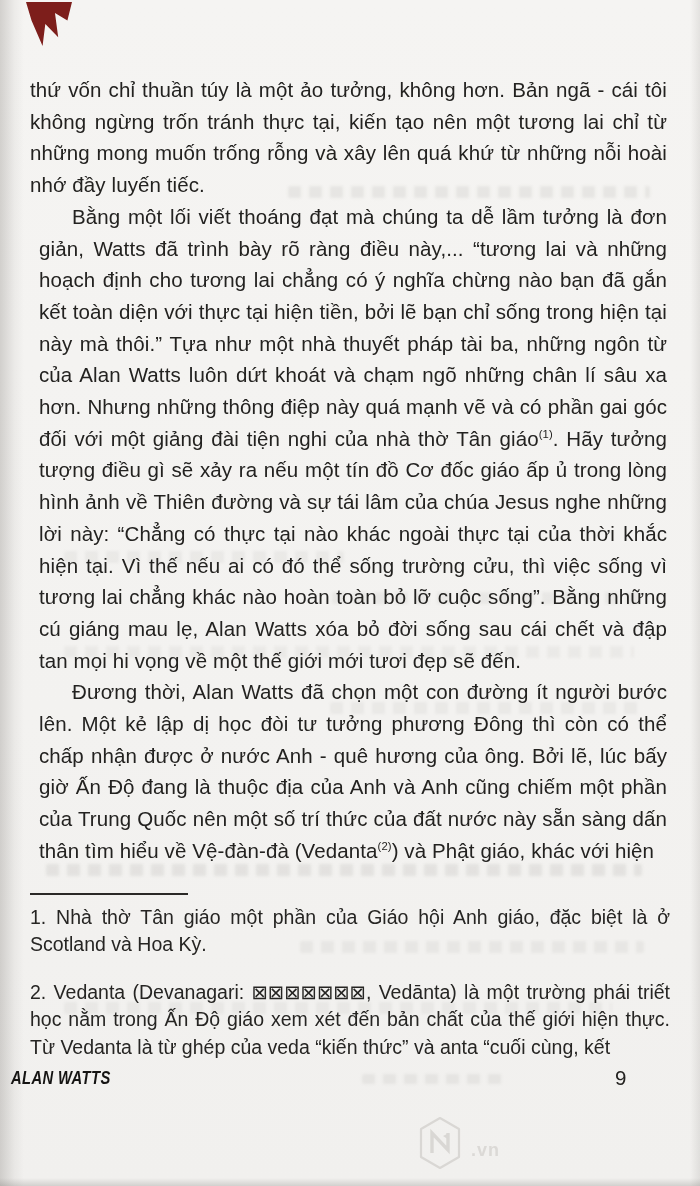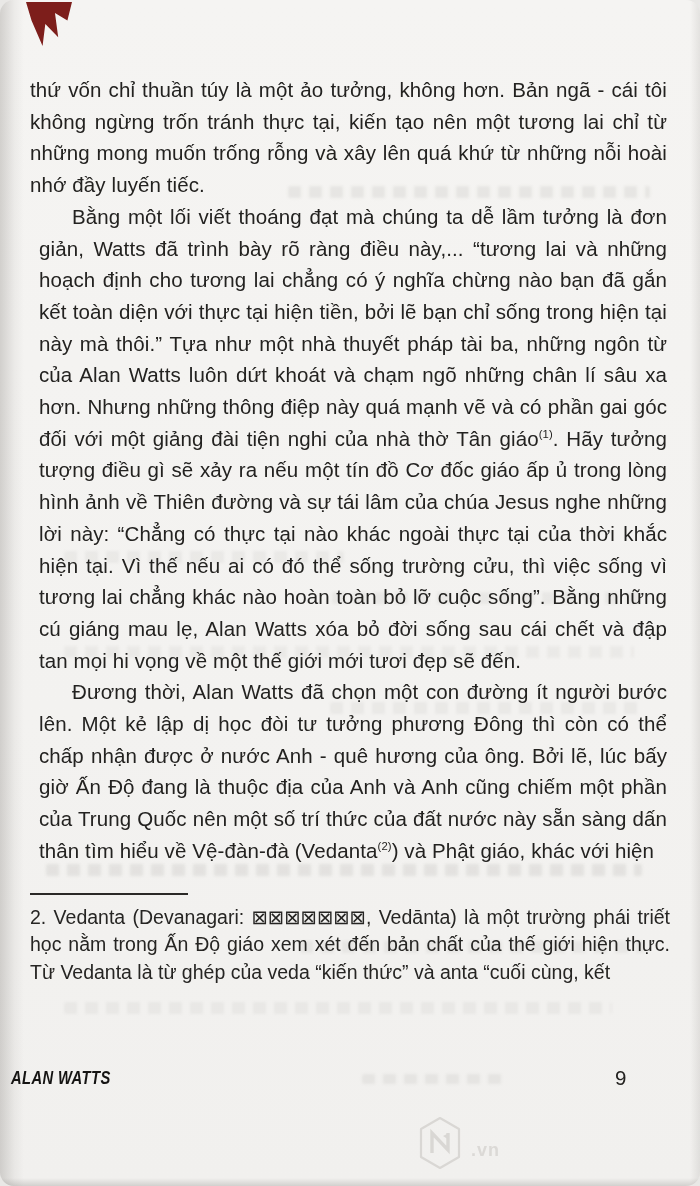--- a/index.html
+++ b/index.html
@@ -4,21 +4,20 @@
 <style>
   html, body { margin: 0; padding: 0; background: #e9e8e6; }
   .page {
     position: relative;
     width: 700px;
     height: 1186px;
     background: linear-gradient(180deg, #f5f4f2 0%, #f3f2f0 60%, #f1f0ee 100%);
     font-family: "Liberation Sans", sans-serif;
     color: #232220;
     overflow: hidden;
-    border-radius: 14px;
   }
   
   .edge-left {
     position: absolute; left: 0; top: 0; width: 24px; height: 100%;
     background: linear-gradient(90deg, rgba(70,64,58,0.20), rgba(70,64,58,0.05) 60%, rgba(70,64,58,0));
     pointer-events: none;
   }
   .edge-right {
     position: absolute; right: 0; top: 0; width: 10px; height: 100%;
     background: linear-gradient(270deg, rgba(70,64,58,0.10), rgba(70,64,58,0));
@@ -44,21 +43,21 @@
   .content sup { font-size: 0.55em; line-height: 0; vertical-align: super; }
   
   .footnotes {
     position: absolute; left: 30px; top: 893px; width: 640px;
     font-size: 19.5px; line-height: 27.4px;
     text-align: justify;
     color: #262523;
   }
   .fn-rule { width: 158px; border: 0; border-top: 2.5px solid #2a2927; margin: 0 0 9px 0; }
   .footnote { margin: 0; }
-  .footnote + .footnote { margin-top: 8px; }
+  .footnote + .footnote { margin-top: 20px; }
   
   .running-title-wrap {
     position: absolute; left: 0; top: 1068px; width: 666px; text-align: left;
   }
   .running-title {
     display: inline-block;
     font-weight: bold; font-style: italic;
     font-size: 18px; letter-spacing: 0.5px;
     transform: scaleX(0.82);
     color: #151413;
@@ -130,20 +129,21 @@
 
   <main class="content" id="body-text">
       <p class="para">thứ vốn chỉ thuần túy là một ảo tưởng, không hơn. Bản ngã - cái tôi không ngừng trốn tránh thực tại, kiến tạo nên một tương lai chỉ từ những mong muốn trống rỗng và xây lên quá khứ từ những nỗi hoài nhớ đầy luyến tiếc.</p>
       <p class="para indent">Bằng một lối viết thoáng đạt mà chúng ta dễ lầm tưởng là đơn giản, Watts đã trình bày rõ ràng điều này,... “tương lai và những hoạch định cho tương lai chẳng có ý nghĩa chừng nào bạn đã gắn kết toàn diện với thực tại hiện tiền, bởi lẽ bạn chỉ sống trong hiện tại này mà thôi.” Tựa như một nhà thuyết pháp tài ba, những ngôn từ của Alan Watts luôn dứt khoát và chạm ngõ những chân lí sâu xa hơn. Nhưng những thông điệp này quá mạnh vẽ và có phần gai góc đối với một giảng đài tiện nghi của nhà thờ Tân giáo<sup>(1)</sup>. Hãy tưởng tượng điều gì sẽ xảy ra nếu một tín đồ Cơ đốc giáo ấp ủ trong lòng hình ảnh về Thiên đường và sự tái lâm của chúa Jesus nghe những lời này: “Chẳng có thực tại nào khác ngoài thực tại của thời khắc hiện tại. Vì thế nếu ai có đó thể sống trường cửu, thì việc sống vì tương lai chẳng khác nào hoàn toàn bỏ lỡ cuộc sống”. Bằng những cú giáng mau lẹ, Alan Watts xóa bỏ đời sống sau cái chết và đập tan mọi hi vọng về một thế giới mới tươi đẹp sẽ đến.</p>
       <p class="para indent">Đương thời, Alan Watts đã chọn một con đường ít người bước lên. Một kẻ lập dị học đòi tư tưởng phương Đông thì còn có thể chấp nhận được ở nước Anh - quê hương của ông. Bởi lẽ, lúc bấy giờ Ấn Độ đang là thuộc địa của Anh và Anh cũng chiếm một phần của Trung Quốc nên một số trí thức của đất nước này sẵn sàng dấn thân tìm hiểu về Vệ-đàn-đà (Vedanta<sup>(2)</sup>) và Phật giáo, khác với hiện</p>
     </main>
 
   <section class="footnotes">
     <hr class="fn-rule">
     <div id="footnote-list">
+        <p class="footnote">1. Nhà thờ Tân giáo một phần của Giáo hội Anh giáo, đặc biệt là ở Scotland và Hoa Kỳ.</p>
         <p class="footnote">2. Vedanta (Devanagari: ⊠⊠⊠⊠⊠⊠⊠, Vedānta) là một trường phái triết học nằm trong Ấn Độ giáo xem xét đến bản chất của thế giới hiện thực. Từ Vedanta là từ ghép của veda “kiến thức” và anta “cuối cùng, kết</p>
       </div>
   </section>
 
   <div class="running-title-wrap">
     <span class="running-title">ALAN WATTS</span>
   </div>
   <div class="page-number">9</div>
 
   <div class="watermark">

